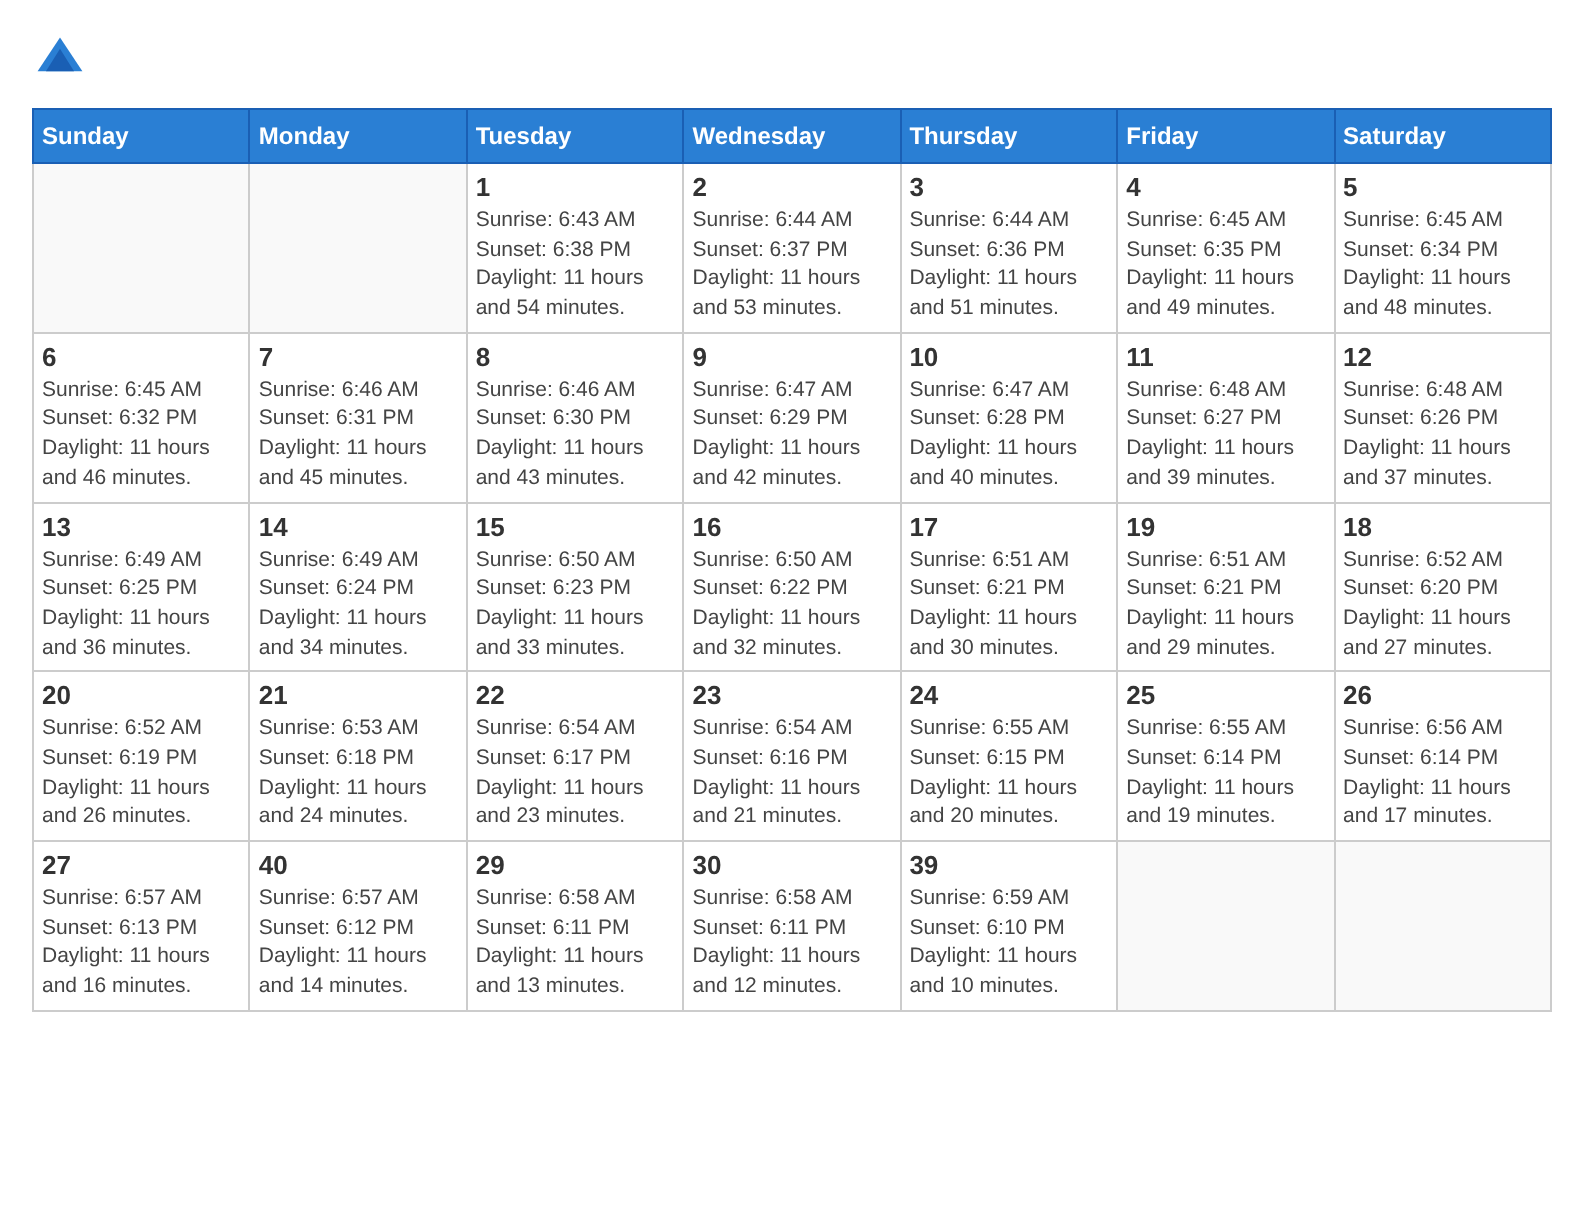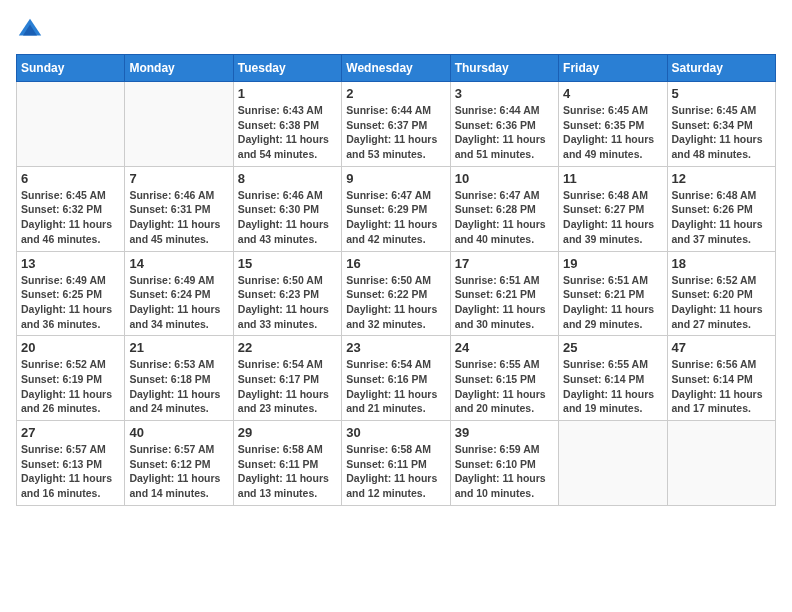--- a/index.html
+++ b/index.html
@@ -72,21 +72,20 @@
       font-size: 13px;
       font-weight: bold;
       color: #333;
       display: block;
       margin-bottom: 2px;
     }
     .day-info {
       color: #444;
       font-size: 10.5px;
       line-height: 1.4;
-      font-weight: bold;
     }
   </style>
 </head>
 <body>
 
 <div class="header">
   <div class="logo">
     <svg class="logo-icon" viewBox="0 0 40 40" xmlns="http://www.w3.org/2000/svg">
       <polygon points="20,4 36,28 4,28" fill="#2a7fd4"></polygon>
       <polygon points="20,12 30,28 10,28" fill="#1a5fb4"></polygon>
@@ -218,21 +217,21 @@
         </td>
         <td>
           <span class="day-number">24</span>
           <div class="day-info">Sunrise: 6:55 AM<br>Sunset: 6:15 PM<br>Daylight: 11 hours and 20 minutes.</div>
         </td>
         <td>
           <span class="day-number">25</span>
           <div class="day-info">Sunrise: 6:55 AM<br>Sunset: 6:14 PM<br>Daylight: 11 hours and 19 minutes.</div>
         </td>
         <td>
-          <span class="day-number">47</span>
+          <span class="day-number">26</span>
           <div class="day-info">Sunrise: 6:56 AM<br>Sunset: 6:14 PM<br>Daylight: 11 hours and 17 minutes.</div>
         </td>
       </tr>
       <tr>
         <td>
           <span class="day-number">27</span>
           <div class="day-info">Sunrise: 6:57 AM<br>Sunset: 6:13 PM<br>Daylight: 11 hours and 16 minutes.</div>
         </td>
         <td>
           <span class="day-number">40</span>

